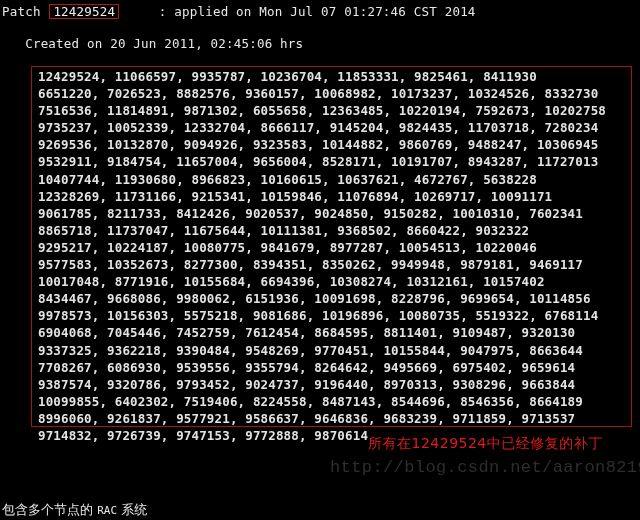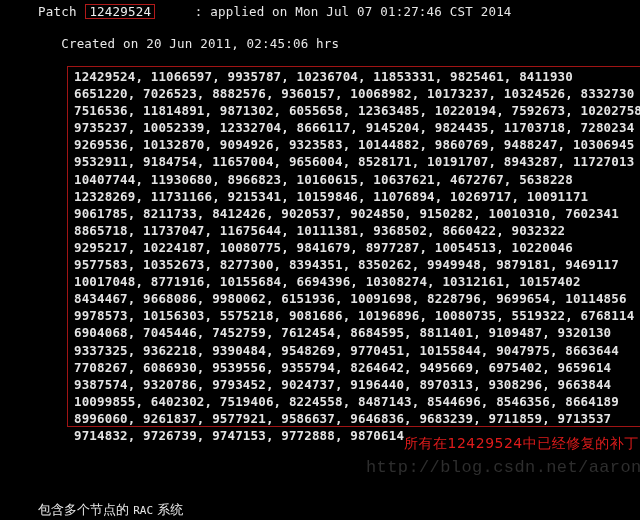--- a/index.html
+++ b/index.html
@@ -17,21 +17,20 @@
 
   #terminal {
     position: absolute;
     inset: 0;
     background: #000000;
     color: #e8e8e8;
     font-family: "DejaVu Sans Mono", "Liberation Mono", monospace;
     font-size: 12.5px;
     line-height: 15.9px;
     white-space: pre;
-    margin-left: 36px;
   }
 
   
   .hdr {
     position: absolute;
     left: 2px;
     white-space: pre;
     color: #e8e8e8;
     font-size: 12.5px;
     letter-spacing: 0.2px;

